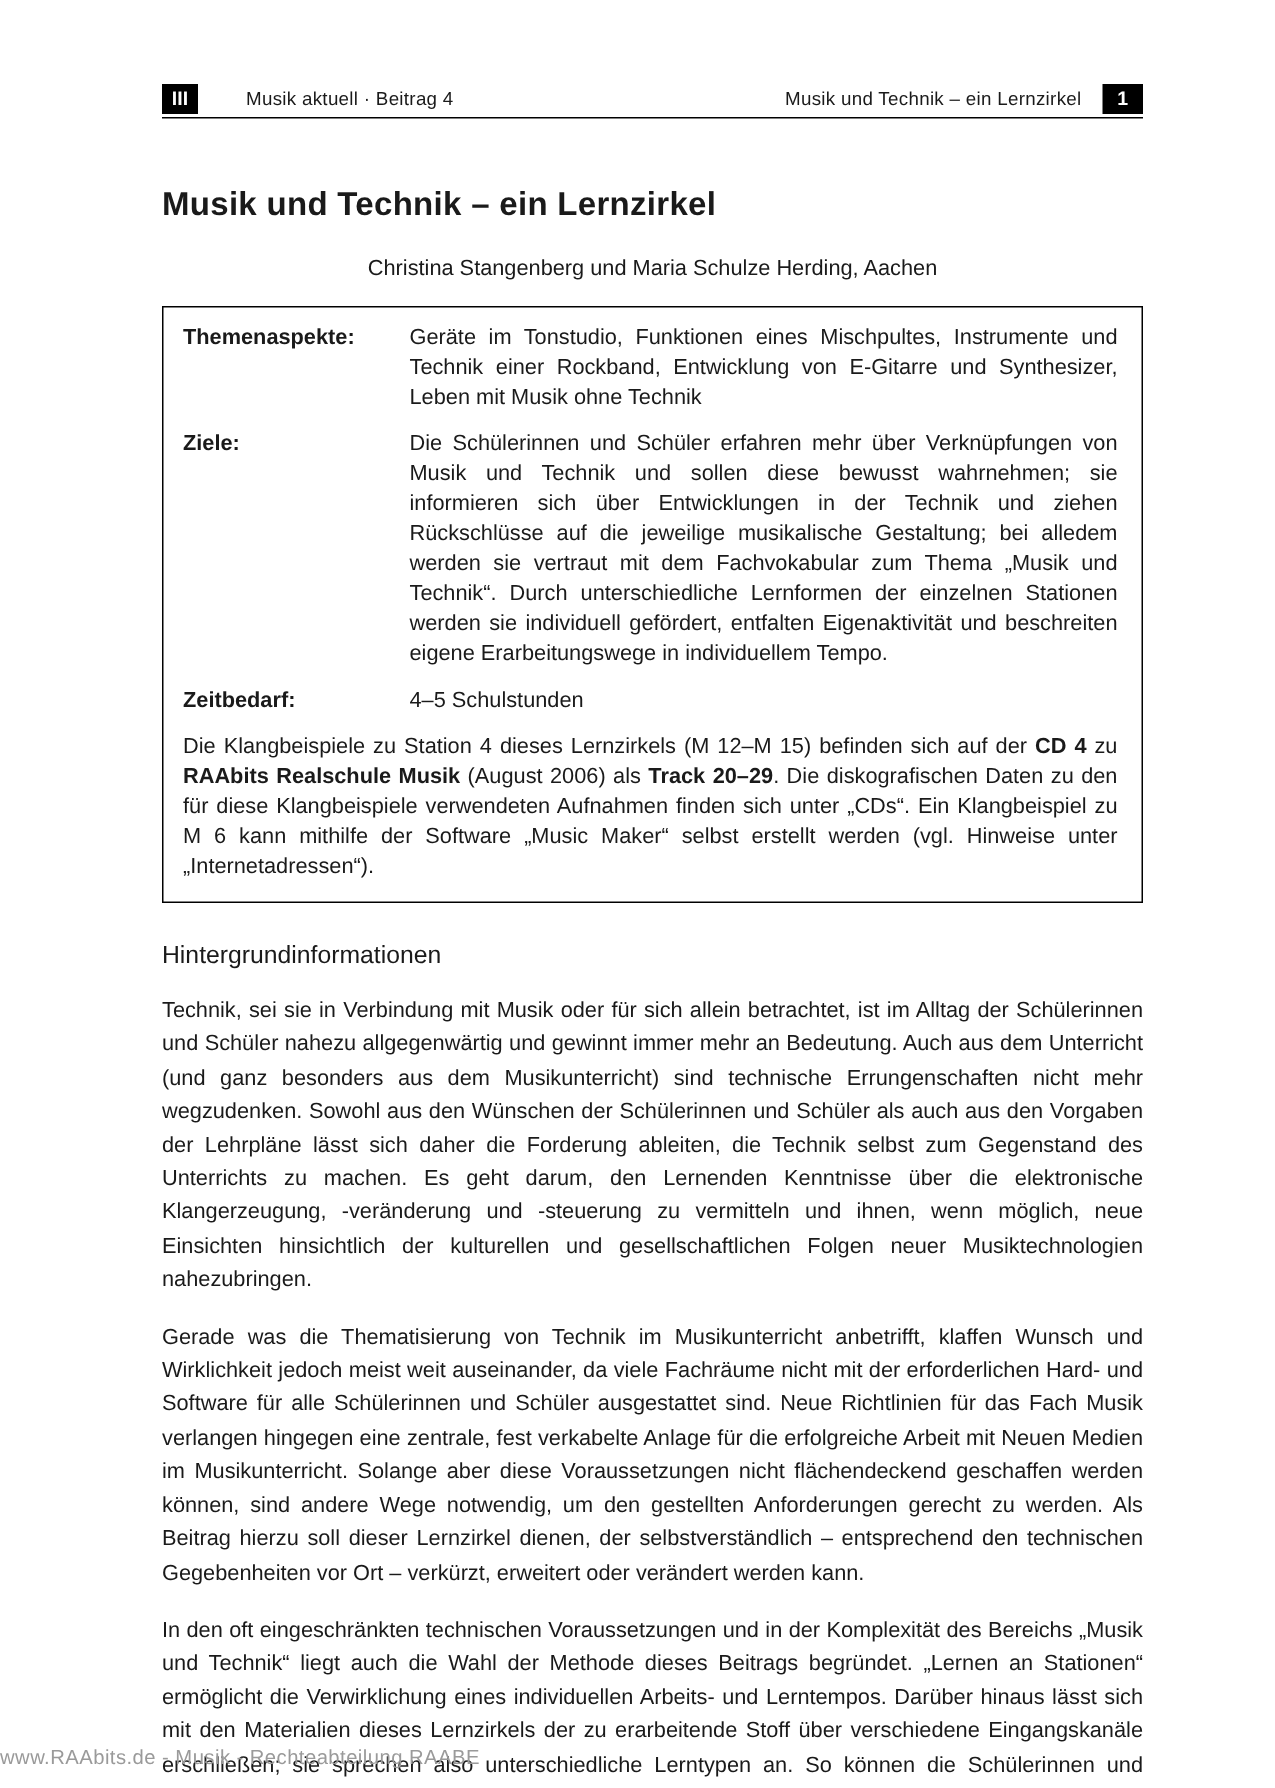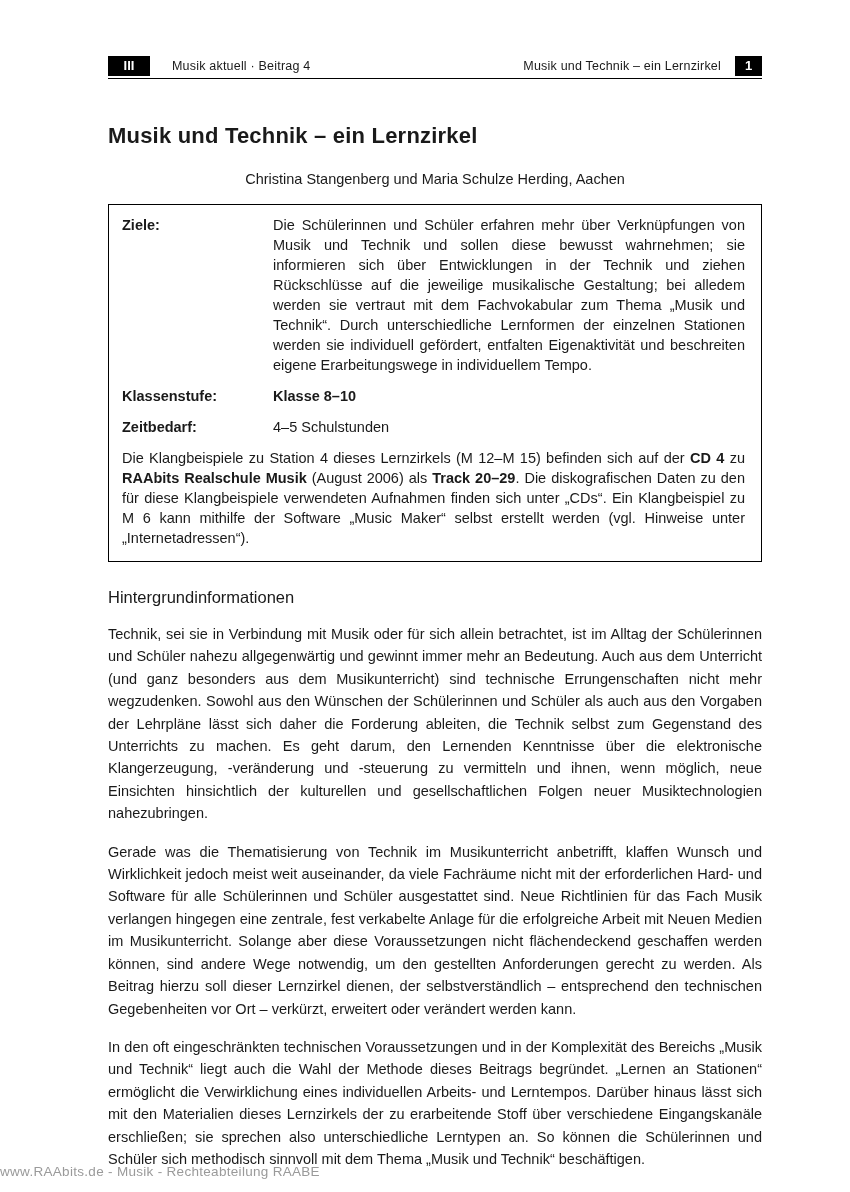--- a/index.html
+++ b/index.html
@@ -33,21 +33,21 @@
   .badge {
     background: #000;
     color: #fff;
     font-weight: bold;
     font-size: 13px;
     height: 20px;
     line-height: 20px;
     text-align: center;
     flex: 0 0 auto;
   }
-  .badge-left  { width: 42px; margin-right: 22px; }
+  .badge-left  { width: 24px; margin-right: 32px; }
   .badge-right { width: 27px; margin-left: 14px; }
   .header-title {
     font-weight: normal;
     font-size: 12.5px;
     letter-spacing: 0.2px;
     white-space: nowrap;
   }
   .header-spacer { flex: 1 1 auto; }
 
   
@@ -123,26 +123,26 @@
     <span class="header-title">Musik und Technik – ein Lernzirkel</span>
     <span class="badge badge-right" style="background: rgb(0, 0, 0);">1</span>
   </div>
 
   <h1 class="page-title">Musik und Technik – ein Lernzirkel</h1>
 
   <p class="author-line">Christina Stangenberg und Maria Schulze Herding, Aachen</p>
 
   <div class="info-box">
     <div class="info-row">
+      <div class="info-label">Themenaspekte:</div>
+      <div class="info-value">Geräte im Tonstudio, Funktionen eines Mischpultes, Instrumente und Technik einer Rockband, Entwicklung von E-Gitarre und Synthesizer, Leben mit Musik ohne Technik</div>
+    </div>
+    <div class="info-row">
       <div class="info-label">Ziele:</div>
       <div class="info-value">Die Schülerinnen und Schüler erfahren mehr über Verknüpfungen von Musik und Technik und sollen diese bewusst wahrnehmen; sie informieren sich über Entwicklungen in der Technik und ziehen Rückschlüsse auf die jeweilige musikalische Gestaltung; bei alledem werden sie vertraut mit dem Fachvokabular zum Thema „Musik und Technik“. Durch unterschiedliche Lernformen der einzelnen Stationen werden sie individuell gefördert, entfalten Eigenaktivität und beschreiten eigene Erarbeitungswege in individuellem Tempo.</div>
-    </div>
-    <div class="info-row">
-      <div class="info-label">Klassenstufe:</div>
-      <div class="info-value bold">Klasse 8–10</div>
     </div>
     <div class="info-row">
       <div class="info-label">Zeitbedarf:</div>
       <div class="info-value">4–5 Schulstunden</div>
     </div>
     <div class="info-row">
       <div class="info-value"><span>Die Klangbeispiele zu Station 4 dieses Lernzirkels (M 12–M 15) befinden sich auf der </span><span class="b">CD 4</span><span> zu </span><span class="b">RAAbits Realschule Musik</span><span> (August 2006) als </span><span class="b">Track 20–29</span><span>. Die diskografischen Daten zu den für diese Klangbeispiele verwendeten Aufnahmen finden sich unter „CDs“. Ein Klangbeispiel zu M 6 kann mithilfe der Software „Music Maker“ selbst erstellt werden (vgl. Hinweise unter „Internetadressen“).</span></div>
     </div>
   </div>
 

